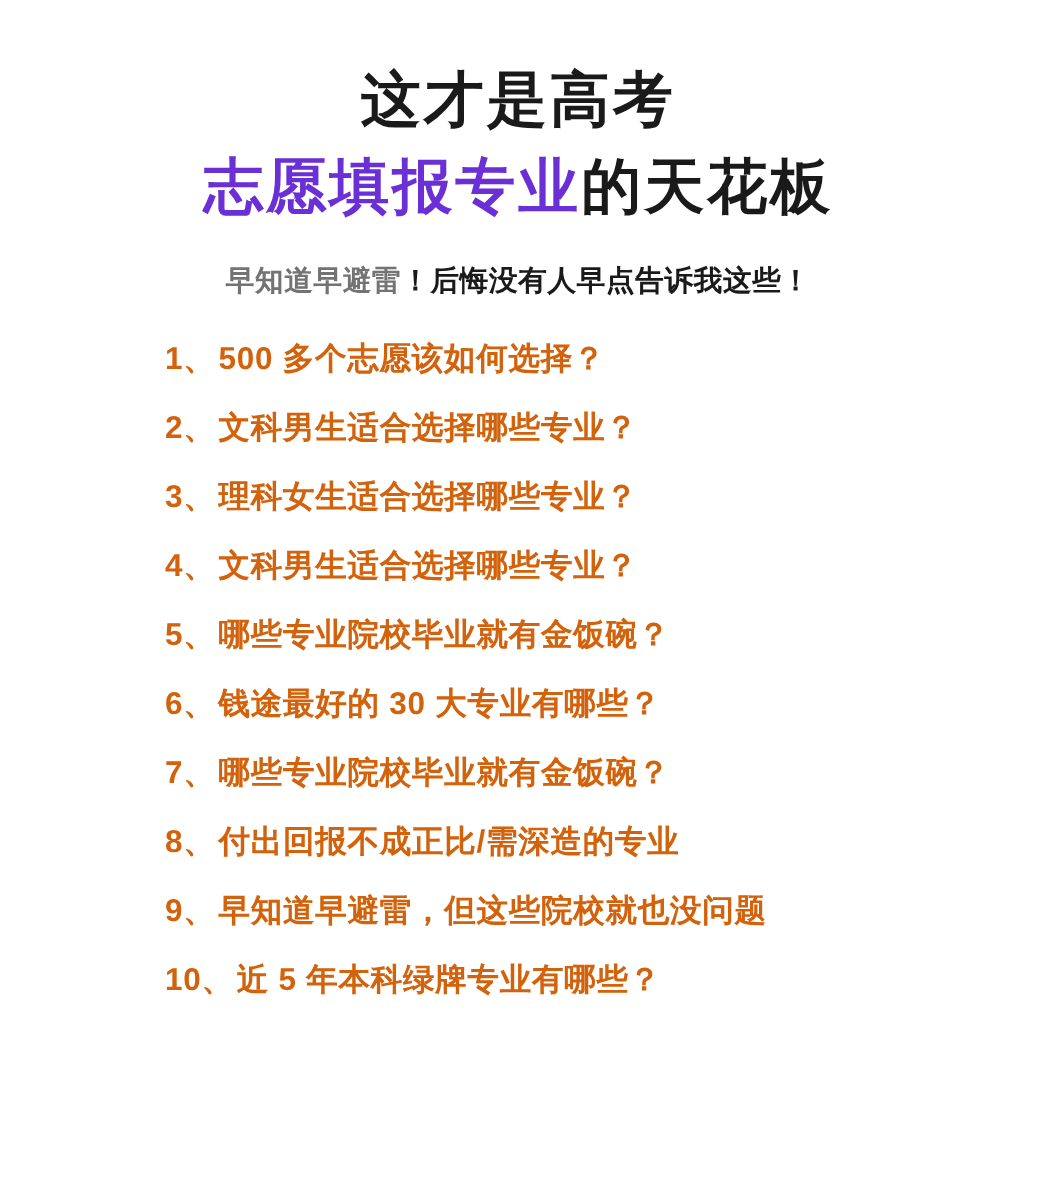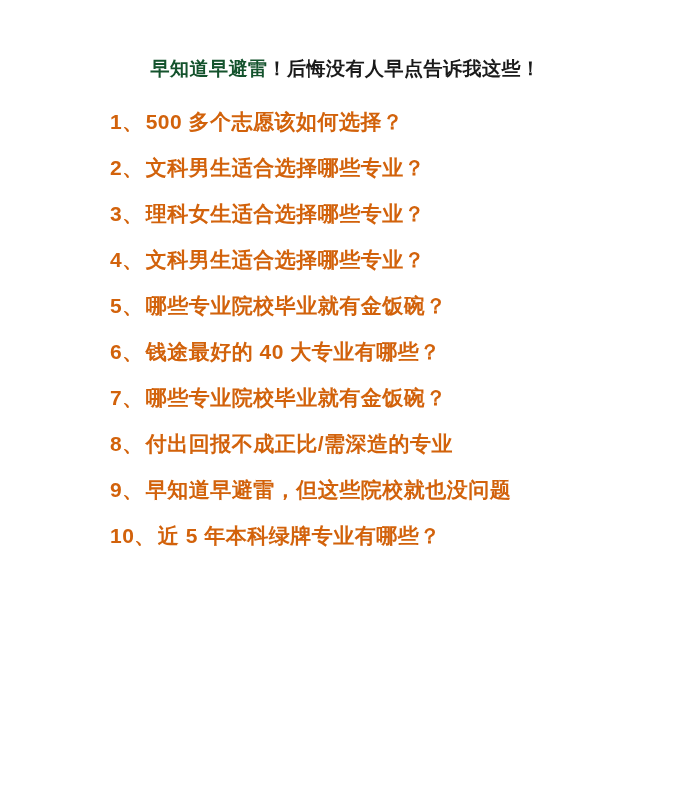--- a/index.html
+++ b/index.html
@@ -47,21 +47,21 @@
   .subtitle {
     text-align: center;
     font-size: 19px;
     font-weight: bold;
     color: #1a1a1a;
     margin-top: 16px;
     margin-bottom: 6px;
     letter-spacing: 0.5px;
   }
   .subtitle-accent {
-    color: #14532d;
+    color: #737373;
   }
   .list {
     margin-top: 10px;
     padding-left: 76px;
     display: flex;
     flex-direction: column;
     flex: 1;
     justify-content: flex-start;
   }
   .list-item {
@@ -80,20 +80,24 @@
   }
   .item-text {
     white-space: nowrap;
   }
 </style>
 </head>
 <body>
 
 <div class="page">
 
+  <div class="title-block">
+    <div class="title-line1">这才是高考</div>
+    <div class="title-line2"><span class="title-highlight">志愿填报专业</span><span>的天花板</span></div>
+  </div>
 
   <div class="subtitle"><span class="subtitle-accent">早知道早避雷</span><span>！后悔没有人早点告诉我这些！</span></div>
 
   <div class="list">
 
     <div class="list-item">
       <span class="item-num">1、</span>
       <span class="item-text">500 多个志愿该如何选择？</span>
     </div>
 
@@ -112,21 +116,21 @@
       <span class="item-text">文科男生适合选择哪些专业？</span>
     </div>
 
     <div class="list-item">
       <span class="item-num">5、</span>
       <span class="item-text">哪些专业院校毕业就有金饭碗？</span>
     </div>
 
     <div class="list-item">
       <span class="item-num">6、</span>
-      <span class="item-text">钱途最好的 40 大专业有哪些？</span>
+      <span class="item-text">钱途最好的 30 大专业有哪些？</span>
     </div>
 
     <div class="list-item">
       <span class="item-num">7、</span>
       <span class="item-text">哪些专业院校毕业就有金饭碗？</span>
     </div>
 
     <div class="list-item">
       <span class="item-num">8、</span>
       <span class="item-text">付出回报不成正比/需深造的专业</span>

